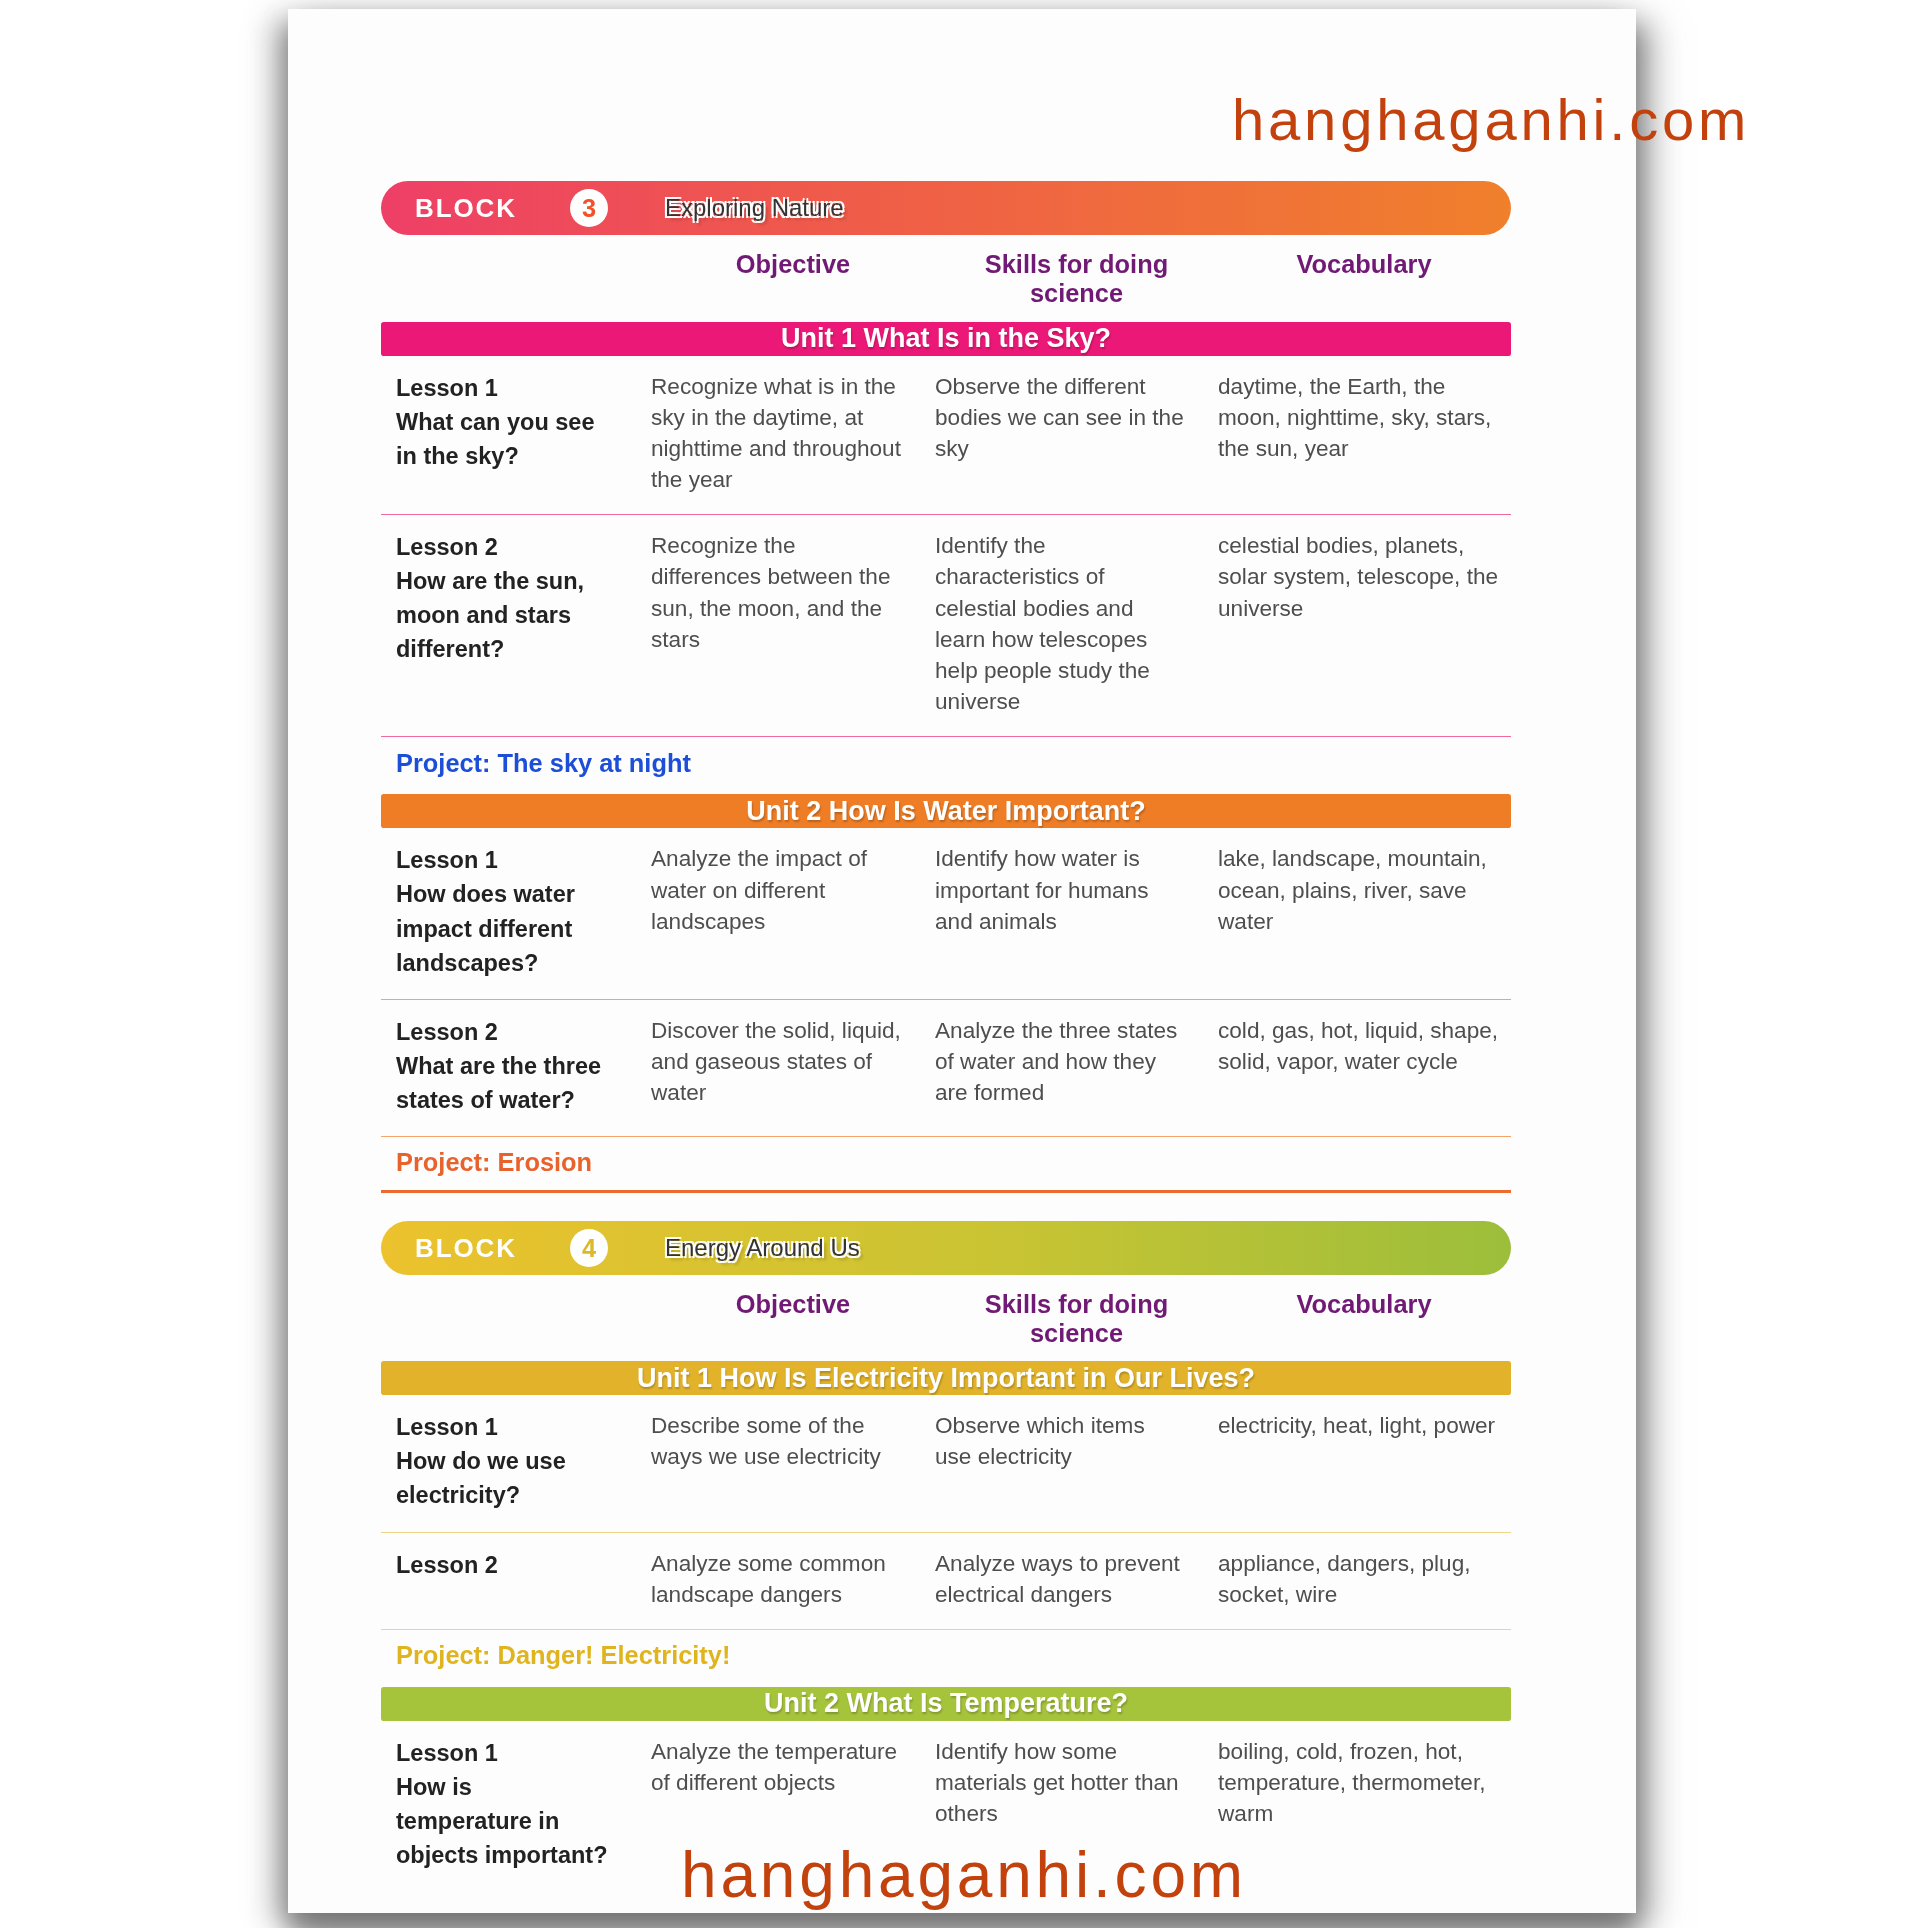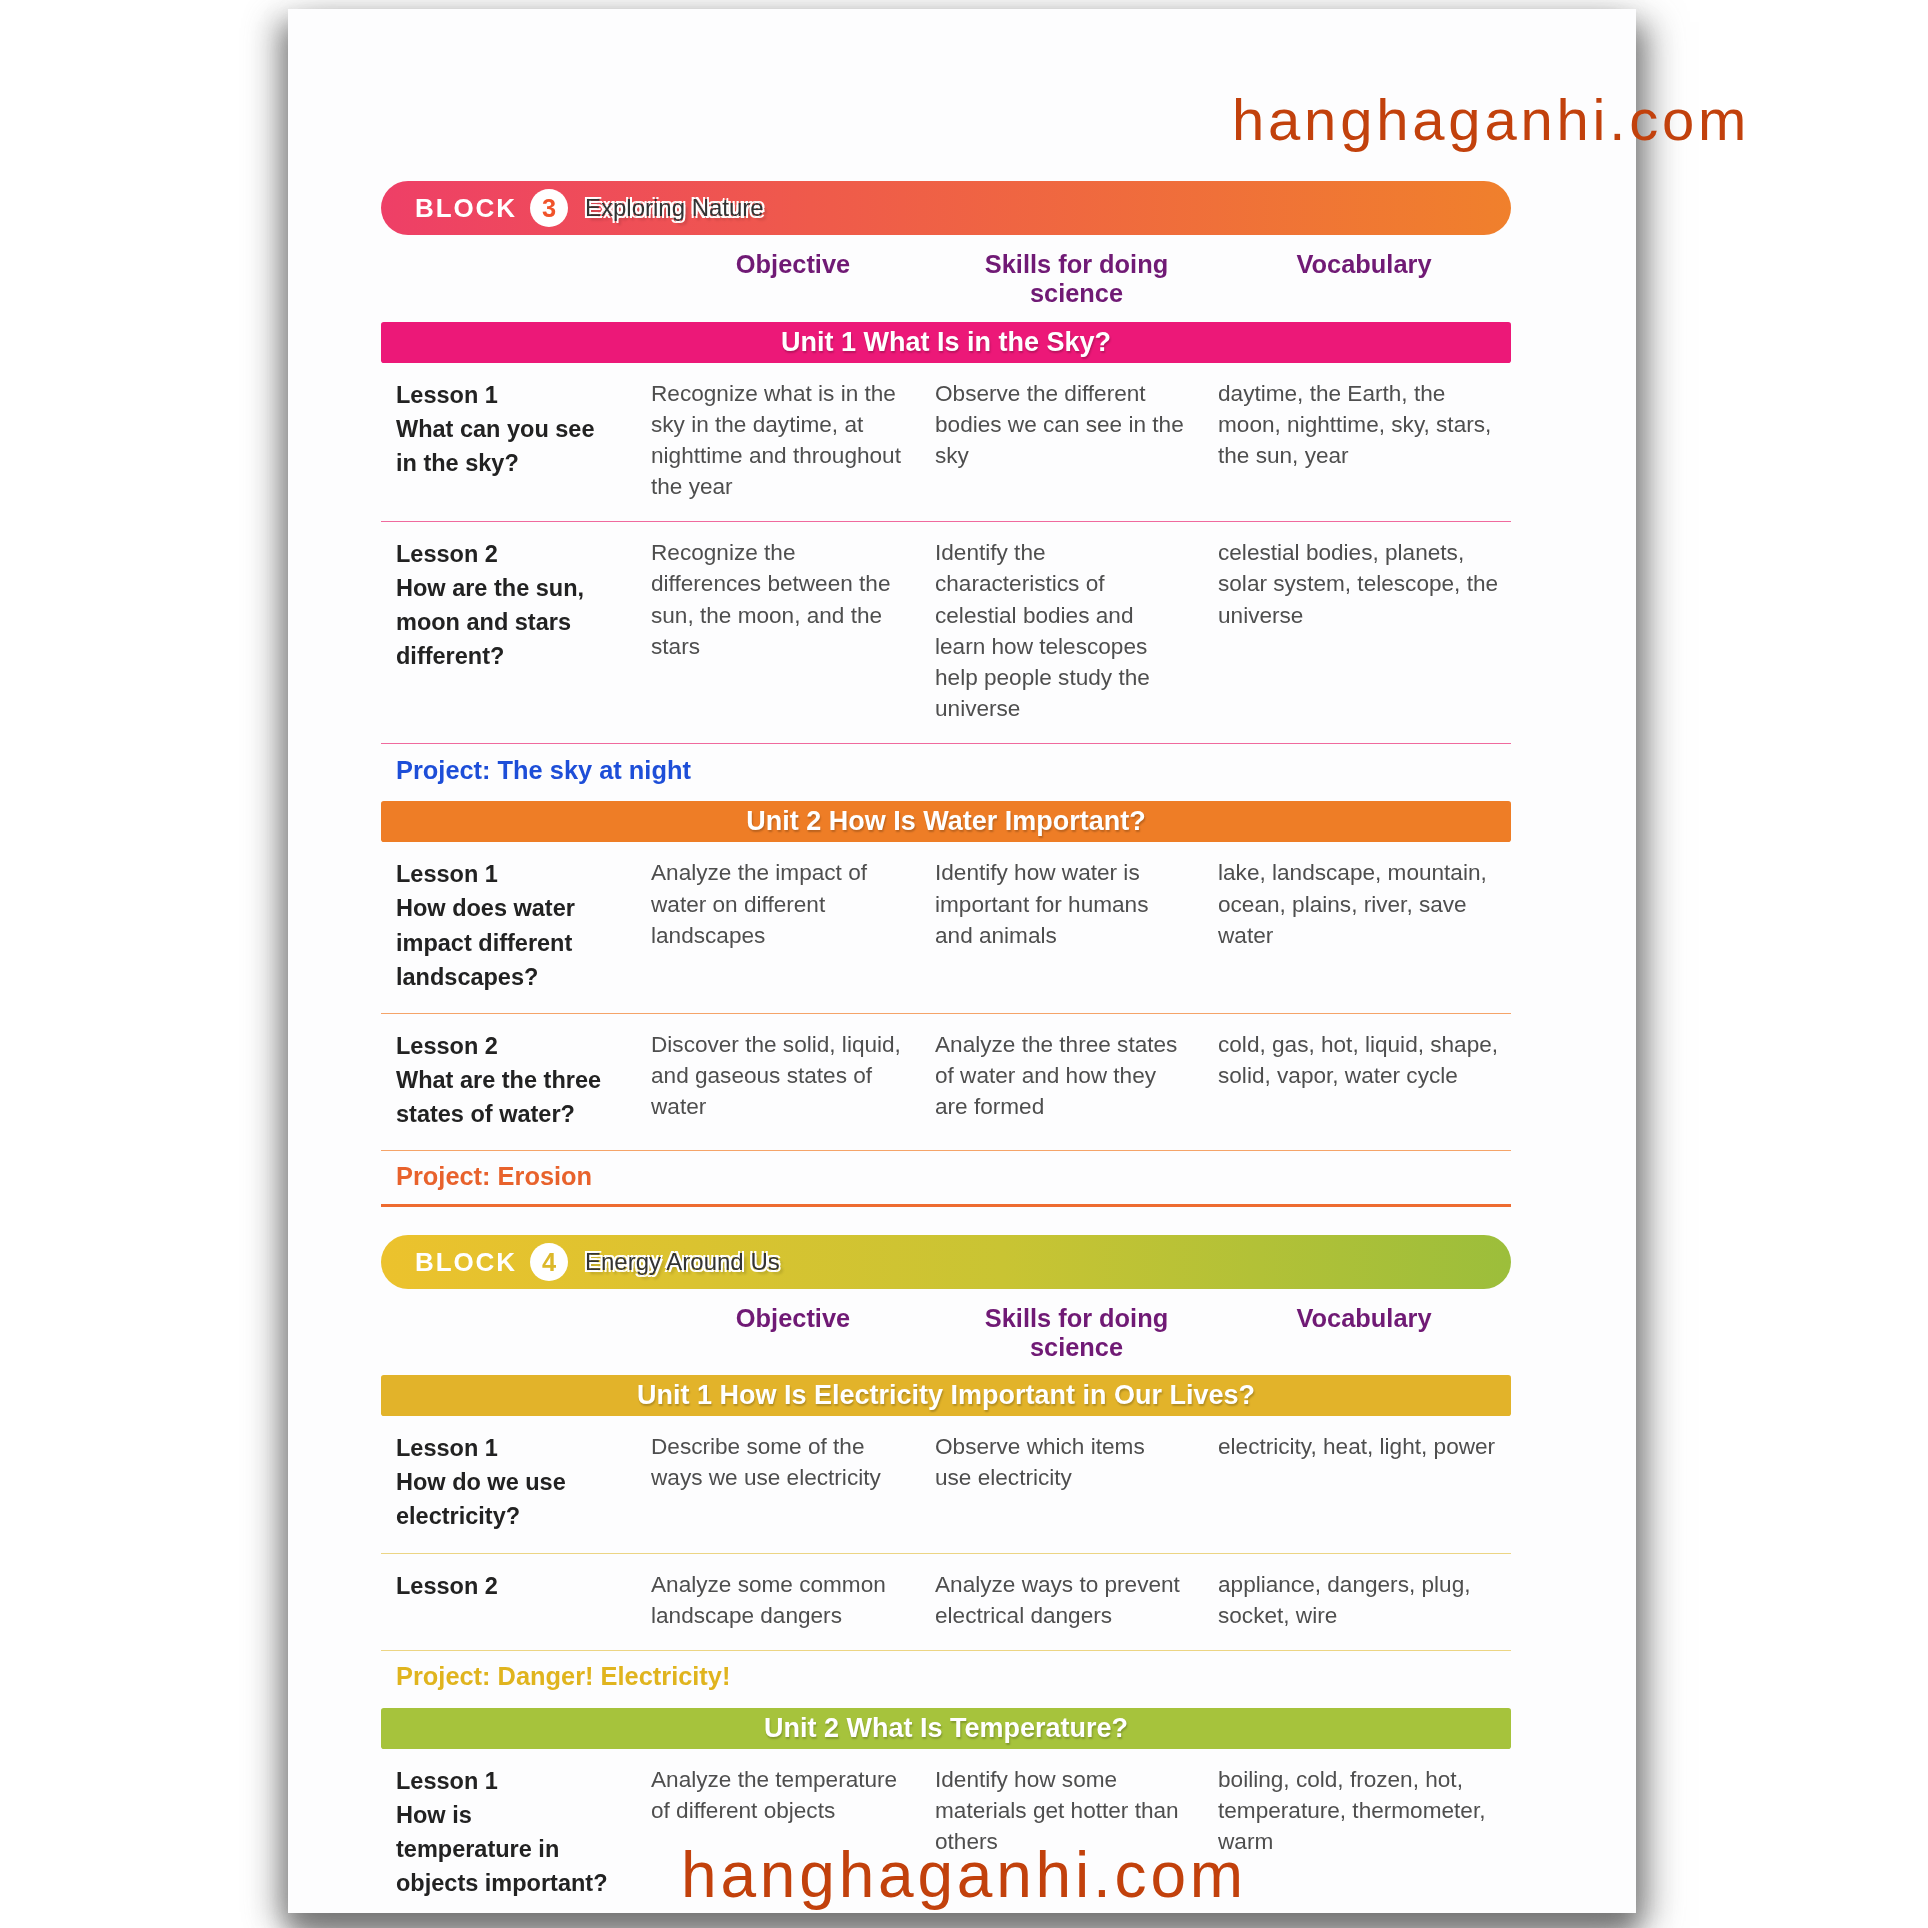--- a/index.html
+++ b/index.html
@@ -14,38 +14,38 @@
                    0 21px 24.5px rgba(60,60,60,.55);}
 
   .watermark{position:absolute;color:#c2410c;letter-spacing:3.8px;white-space:nowrap;}
   .watermark.top{left:944px;top:77px;font-size:58px;}
   .watermark.bottom{left:50%;transform:translateX(-50%);top:1838px;font-size:64px;}
 
   .content{position:absolute;left:93px;top:0;width:1130px;}
 
   
   .block-bar{height:54px;border-radius:27px;display:flex;align-items:center;
-             padding-left:34px;margin-top:28px;box-sizing:border-box;}
+             padding-left:34px;margin-top:28px;box-sizing:border-box;gap:40px;}
   .block-bar.first{margin-top:172px;}
   .b3{background:linear-gradient(90deg,#ee3f67 0%,#ef5a4b 38%,#f0802c 100%);}
   .b4{background:linear-gradient(90deg,#ecc22d 0%,#c9c433 55%,#9cbe3b 100%);}
   .block-word{color:#fff;font-weight:bold;font-size:26px;letter-spacing:1.9px;margin-right:13px;}
   .block-num{width:38px;height:38px;border-radius:50%;background:#fff;display:flex;
              align-items:center;justify-content:center;font-weight:bold;font-size:25.4px;margin-right:17px;}
   .n3{color:#f0532a;} .n4{color:#dcb82a;}
   .block-title{font-weight:normal;font-size:24px;color:#333;
       text-shadow:1.9px 1.9px 0 #fff,-1.9px -1.9px 0 #fff,1.9px -1.9px 0 #fff,-1.9px 1.9px 0 #fff,3.8px 3.8px 2.8px rgba(0,0,0,.18);}
 
   
   .cols-header{display:grid;grid-template-columns:270px 284px 283px 292px;
                padding:15px 0 9.4px;font-weight:bold;font-size:25.4px;color:#701a75;}
   .cols-header .colh{text-align:center;}
 
   
-  .unit-bar{height:41px;display:flex;align-items:center;justify-content:center;
+  .unit-bar{height:34px;display:flex;align-items:center;justify-content:center;
             color:#fff;font-weight:bold;font-size:27px;border-radius:2.8px;margin-top:3.8px;
             text-shadow:0.9px 1.9px 1.9px rgba(0,0,0,.22);}
   .u-b3u1{background:#ec1878;}
   .u-b3u2{background:#ee7d26;}
   .u-b4u1{background:#e2b32a;}
   .u-b4u2{background:#a6c33c;}
 
   
   .lesson-row{display:grid;grid-template-columns:270px 284px 283px 292px;padding:15px 0 19px;}
   .cell{font-size:22.6px;line-height:1.38;color:#4e4e4e;padding-right:32px;}

